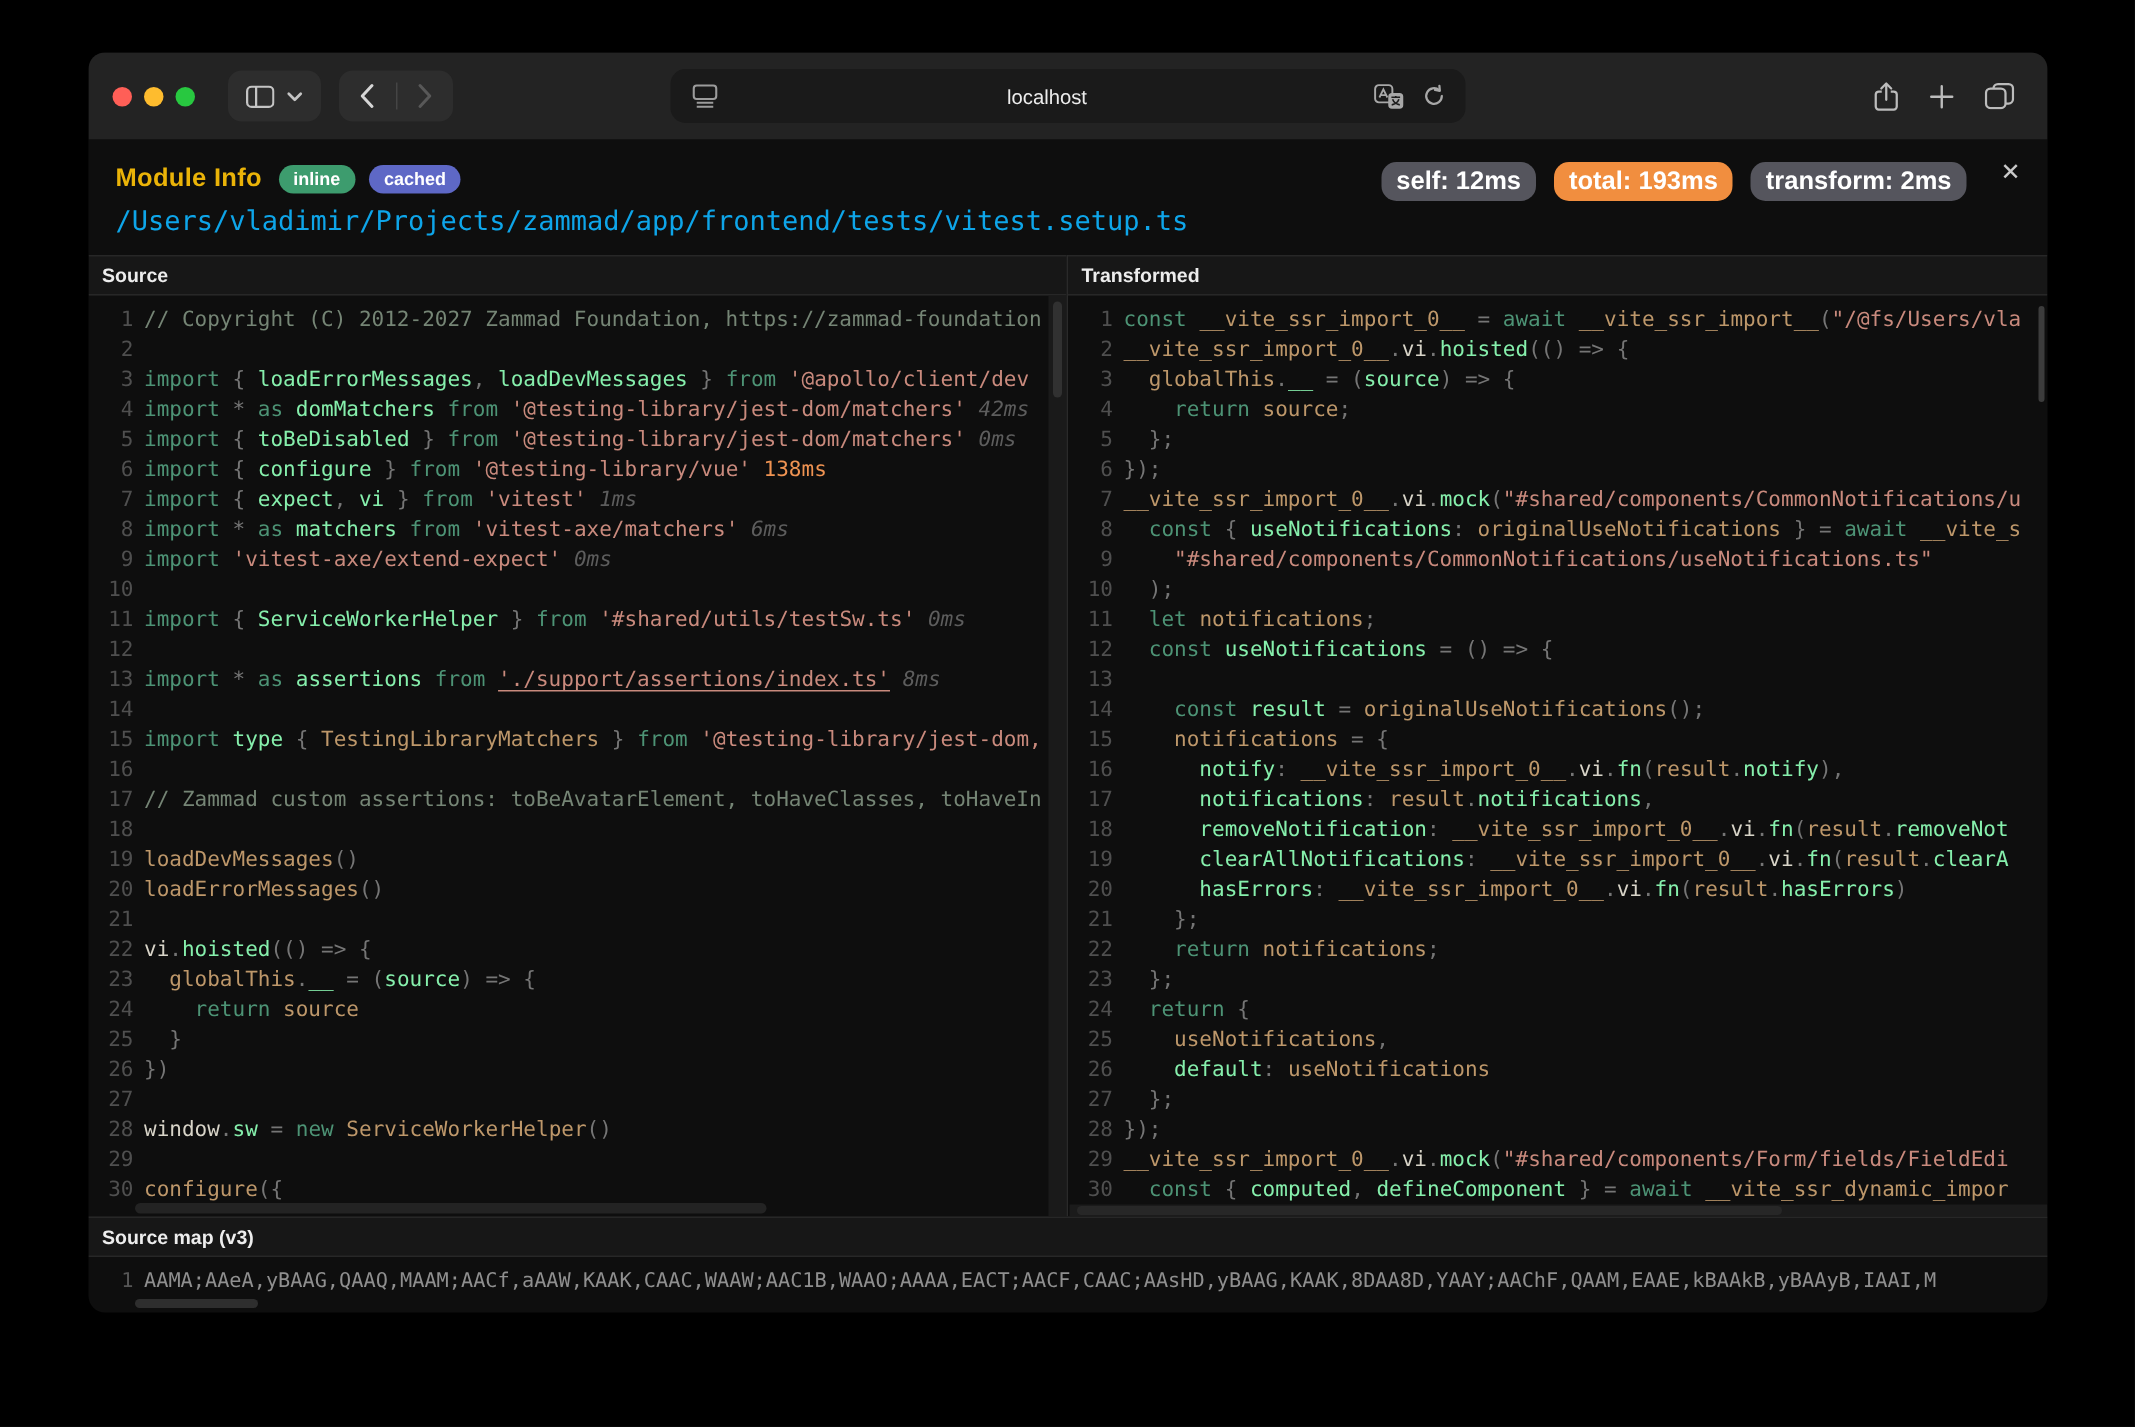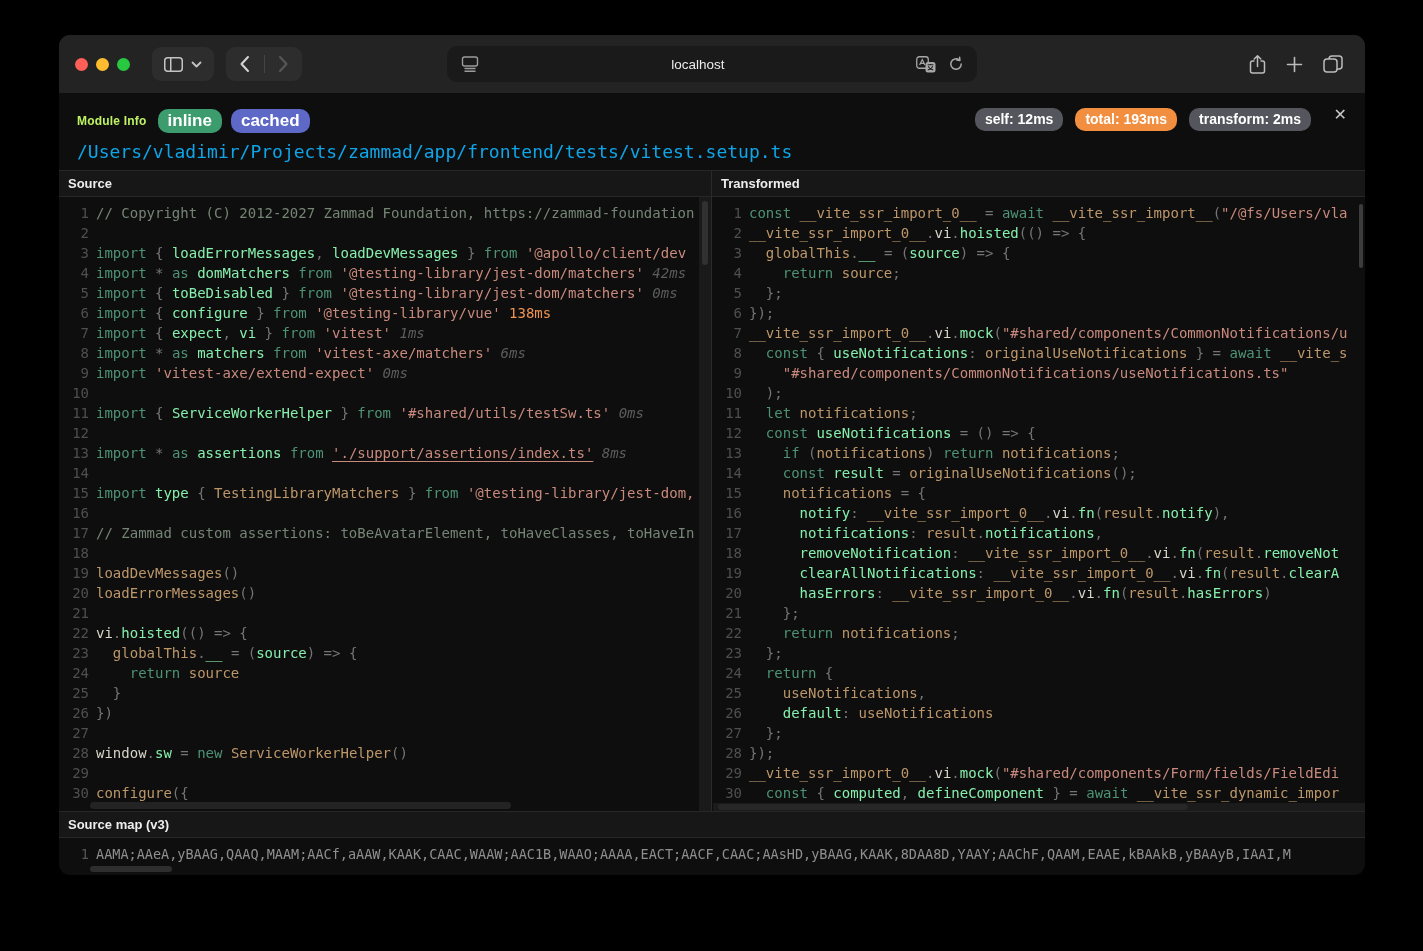--- a/index.html
+++ b/index.html
@@ -21,26 +21,26 @@
   .nav-half{flex:1;display:flex;justify-content:center;align-items:center;height:100%;}
   .nav-divider{width:1px;height:18px;background:#454545;}
   .addressbar{position:absolute;left:388px;top:11px;width:530px;height:36px;background:#1a1a1a;border-radius:10px;display:flex;align-items:center;padding:0 13px;box-sizing:border-box;}
   .address-text{flex:1;text-align:center;color:#ececec;font-size:13.5px;}
   .addr-right{display:flex;align-items:center;gap:12px;}
   .right-btns{position:absolute;right:22px;top:0;height:58px;display:flex;gap:20px;align-items:center;}
   .icon-btn{display:flex;align-items:center;justify-content:center;}
   
   .module-header{position:relative;height:75px;background:#0e0e0e;padding:16px 18px 0;box-sizing:border-box;}
   .module-title-row{display:flex;align-items:center;gap:11px;}
-  .module-title{color:#bef264;font-size:12px;font-weight:700;letter-spacing:.2px;}
+  .module-title{color:#eab308;font-size:17px;font-weight:700;letter-spacing:.2px;}
   .badges{display:flex;gap:9px;align-items:center;}
-  .badge{font-size:17px;font-weight:700;color:#fff;padding:3px 10px 4px;border-radius:10px;line-height:1;}
+  .badge{font-size:12px;font-weight:700;color:#fff;padding:3px 10px 4px;border-radius:10px;line-height:1;}
   .module-path{margin-top:8px;font-family:"DejaVu Sans Mono","Liberation Mono",monospace;font-size:18px;color:#0ea5e9;}
   .metrics{position:absolute;right:54px;top:15px;display:flex;gap:12px;}
-  .metric{font-size:14px;font-weight:700;color:#fff;padding:4px 10px 5px;border-radius:10px;line-height:1;}
+  .metric{font-size:17px;font-weight:700;color:#fff;padding:4px 10px 5px;border-radius:10px;line-height:1;}
   .close-btn{position:absolute;right:14px;top:8px;background:none;border:none;color:#c9c9c9;font-size:16px;cursor:default;padding:4px;}
   
   .panes{position:absolute;top:135px;left:0;width:1306px;height:641px;display:flex;}
   .pane{position:relative;overflow:hidden;box-sizing:border-box;}
   .pane.source{width:652px;}
   .pane.transformed{width:654px;border-left:1px solid #2a2a2a;}
   .pane-header{height:27px;background:#171717;border-top:1px solid #272727;border-bottom:1px solid #272727;color:#ededed;font-size:13px;font-weight:700;display:flex;align-items:center;padding-left:9px;box-sizing:border-box;}
   .codebox{padding-top:6px;font-family:"DejaVu Sans Mono","Liberation Mono",monospace;font-size:14px;}
   .code-line{height:20px;line-height:20px;display:flex;white-space:pre;}
   .ln{width:30px;text-align:right;color:#4f4f4f;flex-shrink:0;}
@@ -218,21 +218,21 @@
           <div class="code-line"><span class="ln">3</span><span class="code-text"><span class="tok-w">  </span><span class="tok-f">globalThis</span><span class="tok-p">.</span><span class="tok-i">__</span><span class="tok-p"> = (</span><span class="tok-i">source</span><span class="tok-p">) =&gt; {</span></span></div>
           <div class="code-line"><span class="ln">4</span><span class="code-text"><span class="tok-w">    </span><span class="tok-k">return</span><span class="tok-f"> source</span><span class="tok-p">;</span></span></div>
           <div class="code-line"><span class="ln">5</span><span class="code-text"><span class="tok-p">  };</span></span></div>
           <div class="code-line"><span class="ln">6</span><span class="code-text"><span class="tok-p">});</span></span></div>
           <div class="code-line"><span class="ln">7</span><span class="code-text"><span class="tok-f">__vite_ssr_import_0__</span><span class="tok-p">.</span><span class="tok-w">vi</span><span class="tok-p">.</span><span class="tok-i">mock</span><span class="tok-p">(</span><span class="tok-s">"#shared/components/CommonNotifications/u</span></span></div>
           <div class="code-line"><span class="ln">8</span><span class="code-text"><span class="tok-w">  </span><span class="tok-k">const</span><span class="tok-p"> { </span><span class="tok-i">useNotifications</span><span class="tok-p">: </span><span class="tok-f">originalUseNotifications</span><span class="tok-p"> } = </span><span class="tok-k">await</span><span class="tok-f"> __vite_s</span></span></div>
           <div class="code-line"><span class="ln">9</span><span class="code-text"><span class="tok-s">    "#shared/components/CommonNotifications/useNotifications.ts"</span></span></div>
           <div class="code-line"><span class="ln">10</span><span class="code-text"><span class="tok-p">  );</span></span></div>
           <div class="code-line"><span class="ln">11</span><span class="code-text"><span class="tok-w">  </span><span class="tok-k">let</span><span class="tok-f"> notifications</span><span class="tok-p">;</span></span></div>
           <div class="code-line"><span class="ln">12</span><span class="code-text"><span class="tok-w">  </span><span class="tok-k">const</span><span class="tok-i"> useNotifications</span><span class="tok-p"> = () =&gt; {</span></span></div>
-          <div class="code-line"><span class="ln">13</span><span class="code-text"><span class="tok-w">    </span><span class="tok-k">if</span><span class="tok-p"> (</span><span class="tok-f">notifications</span><span class="tok-p">) </span><span class="tok-k">return</span><span class="tok-f"> notifications</span><span class="tok-p">;</span></span></div>
+          <div class="code-line"><span class="ln">13</span></div>
           <div class="code-line"><span class="ln">14</span><span class="code-text"><span class="tok-w">    </span><span class="tok-k">const</span><span class="tok-i"> result</span><span class="tok-p"> = </span><span class="tok-f">originalUseNotifications</span><span class="tok-p">();</span></span></div>
           <div class="code-line"><span class="ln">15</span><span class="code-text"><span class="tok-w">    </span><span class="tok-f">notifications</span><span class="tok-p"> = {</span></span></div>
           <div class="code-line"><span class="ln">16</span><span class="code-text"><span class="tok-w">      </span><span class="tok-i">notify</span><span class="tok-p">: </span><span class="tok-f">__vite_ssr_import_0__</span><span class="tok-p">.</span><span class="tok-w">vi</span><span class="tok-p">.</span><span class="tok-i">fn</span><span class="tok-p">(</span><span class="tok-f">result</span><span class="tok-p">.</span><span class="tok-i">notify</span><span class="tok-p">),</span></span></div>
           <div class="code-line"><span class="ln">17</span><span class="code-text"><span class="tok-w">      </span><span class="tok-i">notifications</span><span class="tok-p">: </span><span class="tok-f">result</span><span class="tok-p">.</span><span class="tok-i">notifications</span><span class="tok-p">,</span></span></div>
           <div class="code-line"><span class="ln">18</span><span class="code-text"><span class="tok-w">      </span><span class="tok-i">removeNotification</span><span class="tok-p">: </span><span class="tok-f">__vite_ssr_import_0__</span><span class="tok-p">.</span><span class="tok-w">vi</span><span class="tok-p">.</span><span class="tok-i">fn</span><span class="tok-p">(</span><span class="tok-f">result</span><span class="tok-p">.</span><span class="tok-i">removeNot</span></span></div>
           <div class="code-line"><span class="ln">19</span><span class="code-text"><span class="tok-w">      </span><span class="tok-i">clearAllNotifications</span><span class="tok-p">: </span><span class="tok-f">__vite_ssr_import_0__</span><span class="tok-p">.</span><span class="tok-w">vi</span><span class="tok-p">.</span><span class="tok-i">fn</span><span class="tok-p">(</span><span class="tok-f">result</span><span class="tok-p">.</span><span class="tok-i">clearA</span></span></div>
           <div class="code-line"><span class="ln">20</span><span class="code-text"><span class="tok-w">      </span><span class="tok-i">hasErrors</span><span class="tok-p">: </span><span class="tok-f">__vite_ssr_import_0__</span><span class="tok-p">.</span><span class="tok-w">vi</span><span class="tok-p">.</span><span class="tok-i">fn</span><span class="tok-p">(</span><span class="tok-f">result</span><span class="tok-p">.</span><span class="tok-i">hasErrors</span><span class="tok-p">)</span></span></div>
           <div class="code-line"><span class="ln">21</span><span class="code-text"><span class="tok-p">    };</span></span></div>
           <div class="code-line"><span class="ln">22</span><span class="code-text"><span class="tok-w">    </span><span class="tok-k">return</span><span class="tok-f"> notifications</span><span class="tok-p">;</span></span></div>
           <div class="code-line"><span class="ln">23</span><span class="code-text"><span class="tok-p">  };</span></span></div>

